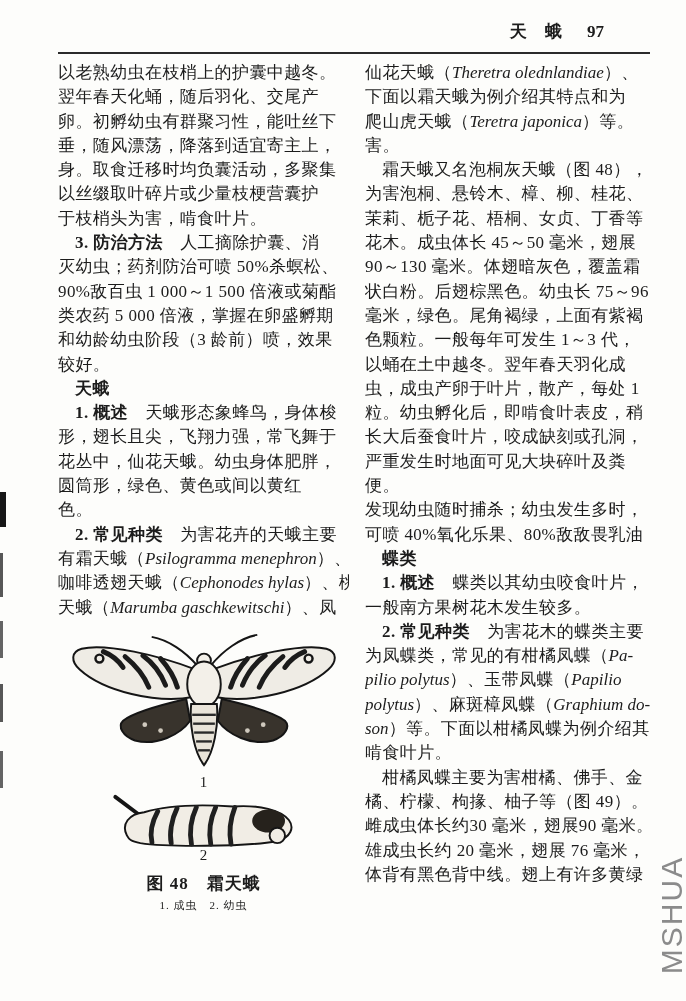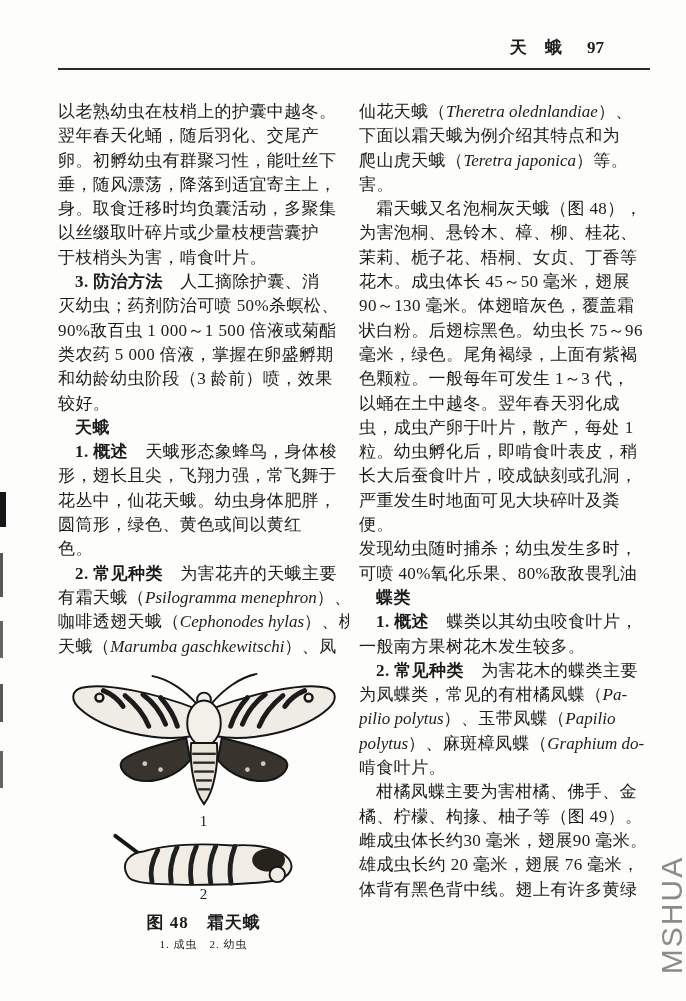--- a/index.html
+++ b/index.html
@@ -5,26 +5,26 @@
   html,body{margin:0;padding:0;}
   body{
     width:686px;height:1001px;position:relative;overflow:hidden;
     background:#fdfdfb;color:#1c1c1c;
     font-family:"Liberation Serif", serif;
   }
   .page{position:absolute;left:58px;top:0;width:592px;}
   
   .page-header{
     display:flex;justify-content:flex-end;align-items:baseline;gap:18px;
-    padding:36px 46px 9px 0;border-bottom:2px solid #2b2b2b;
+    padding:20px 46px 9px 0;border-bottom:2px solid #2b2b2b;
   }
   .header-title{font-size:17px;letter-spacing:7px;font-weight:700;}
   .header-page{font-size:17px;font-weight:700;}
   
-  .columns{display:flex;gap:10px;margin-top:30px;}
+  .columns{display:flex;gap:16px;margin-top:7px;}
   .col{width:291px;}
   .line{
     font-size:17px;line-height:24.3px;letter-spacing:0.4px;
     white-space:pre;overflow:hidden;
   }
   .indent{padding-left:17px;}
   .lead{font-weight:700;}
   .it{font-style:italic;letter-spacing:0;}
   .heading{
     font-family:"Liberation Sans", sans-serif;font-weight:700;
@@ -184,20 +184,21 @@
           <div class="line"><span>便。</span></div>
           <div class="line"><span>发现幼虫随时捕杀；幼虫发生多时，</span></div>
           <div class="line"><span>可喷 40%氧化乐果、80%敌敌畏乳油</span></div>
           <div class="heading line">蝶类</div>
           <div class="line indent"><span class="lead">1. </span><span class="lead">概述</span><span>　蝶类以其幼虫咬食叶片，</span></div>
           <div class="line"><span>一般南方果树花木发生较多。</span></div>
           <div class="line indent"><span class="lead">2. </span><span class="lead">常见种类</span><span>　为害花木的蝶类主要</span></div>
           <div class="line"><span>为凤蝶类，常见的有柑橘凤蝶（</span><span class="it">Pa-</span></div>
           <div class="line"><span class="it">pilio polytus</span><span>）、玉带凤蝶（</span><span class="it">Papilio</span></div>
           <div class="line"><span class="it">polytus</span><span>）、麻斑樟凤蝶（</span><span class="it">Graphium do-</span></div>
+          <div class="line"><span class="it">son</span><span>）等。下面以柑橘凤蝶为例介绍其</span></div>
           <div class="line"><span>啃食叶片。</span></div>
           <div class="line indent"><span>柑橘凤蝶主要为害柑橘、佛手、金</span></div>
           <div class="line"><span>橘、柠檬、枸掾、柚子等（图 49）。</span></div>
           <div class="line"><span>雌成虫体长约30 毫米，翅展90 毫米。</span></div>
           <div class="line"><span>雄成虫长约 20 毫米，翅展 76 毫米，</span></div>
           <div class="line"><span>体背有黑色背中线。翅上有许多黄绿</span></div>
         </div>
     </div>
 
   </div>

